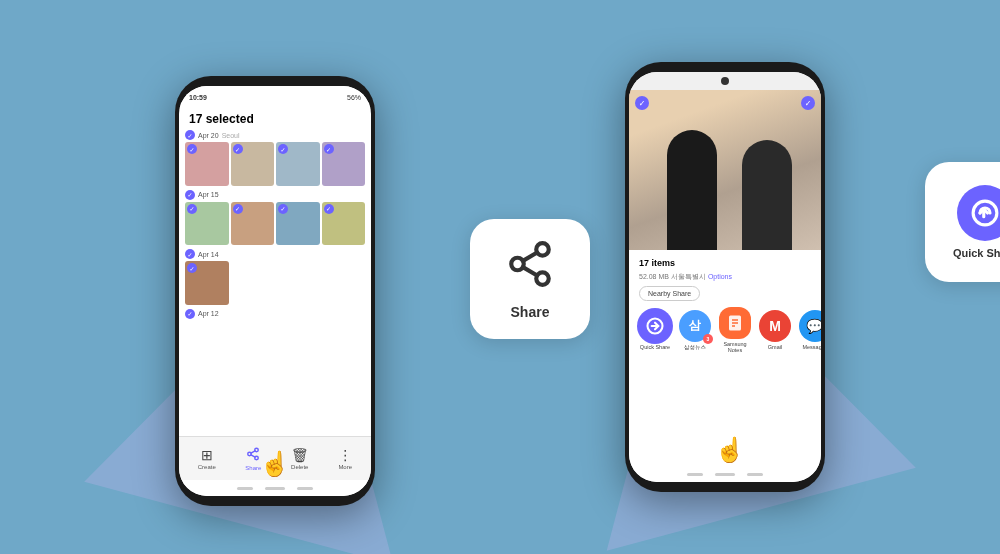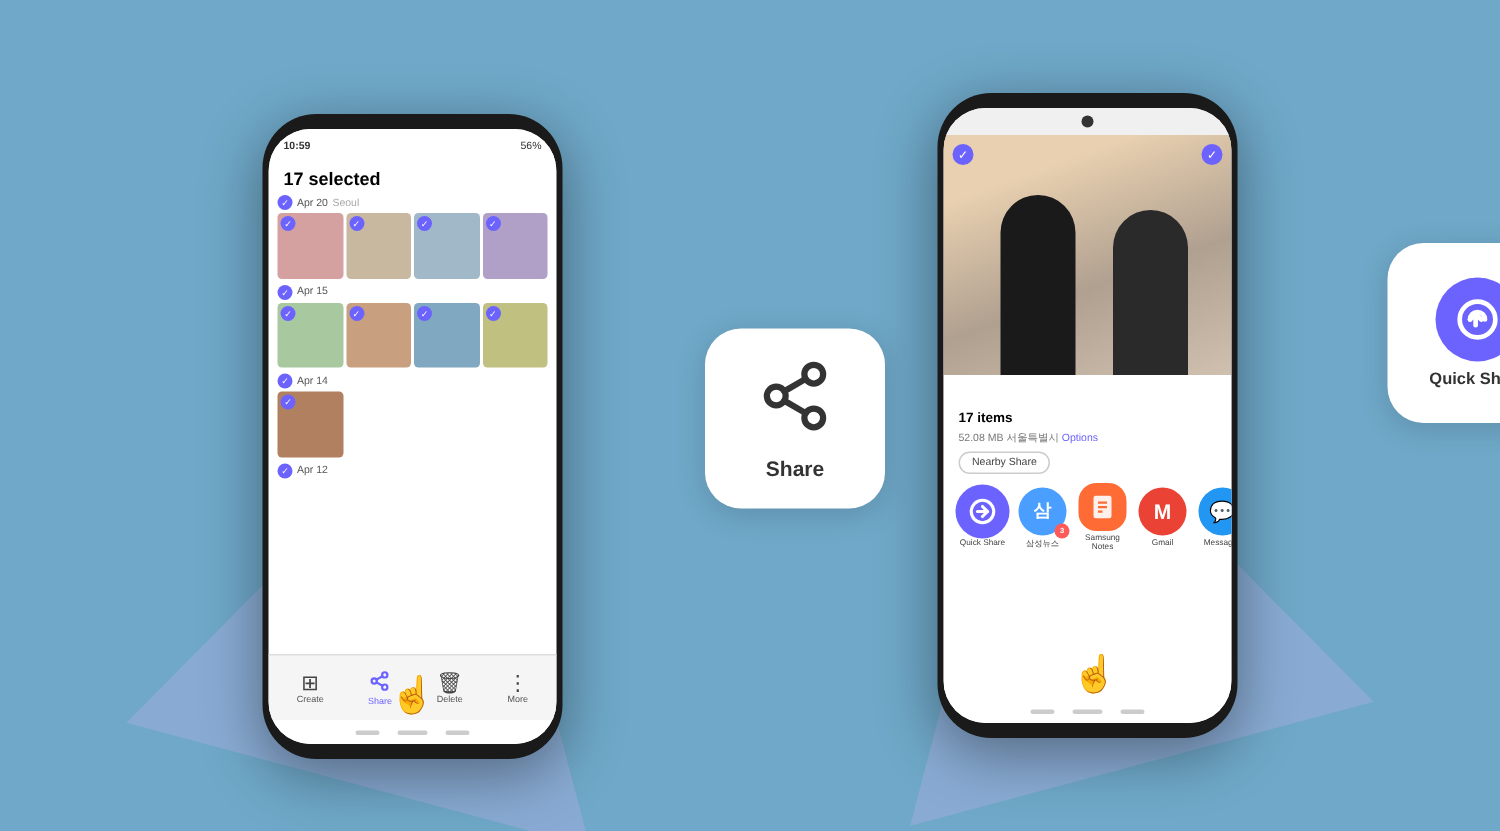--- a/index.html
+++ b/index.html
@@ -298,21 +298,21 @@
       color: #fff;
       font-size: 8px;
     }
 
     .check-left { left: 6px; }
     .check-right { right: 6px; }
 
     .share-panel {
       flex: 1;
       background: #fff;
-      padding: 23px 10px;
+      padding: 8px 10px;
       display: flex;
       flex-direction: column;
       gap: 4px;
     }
 
     .items-info {
       font-size: 9px;
       font-weight: 700;
       color: #000;
     }

